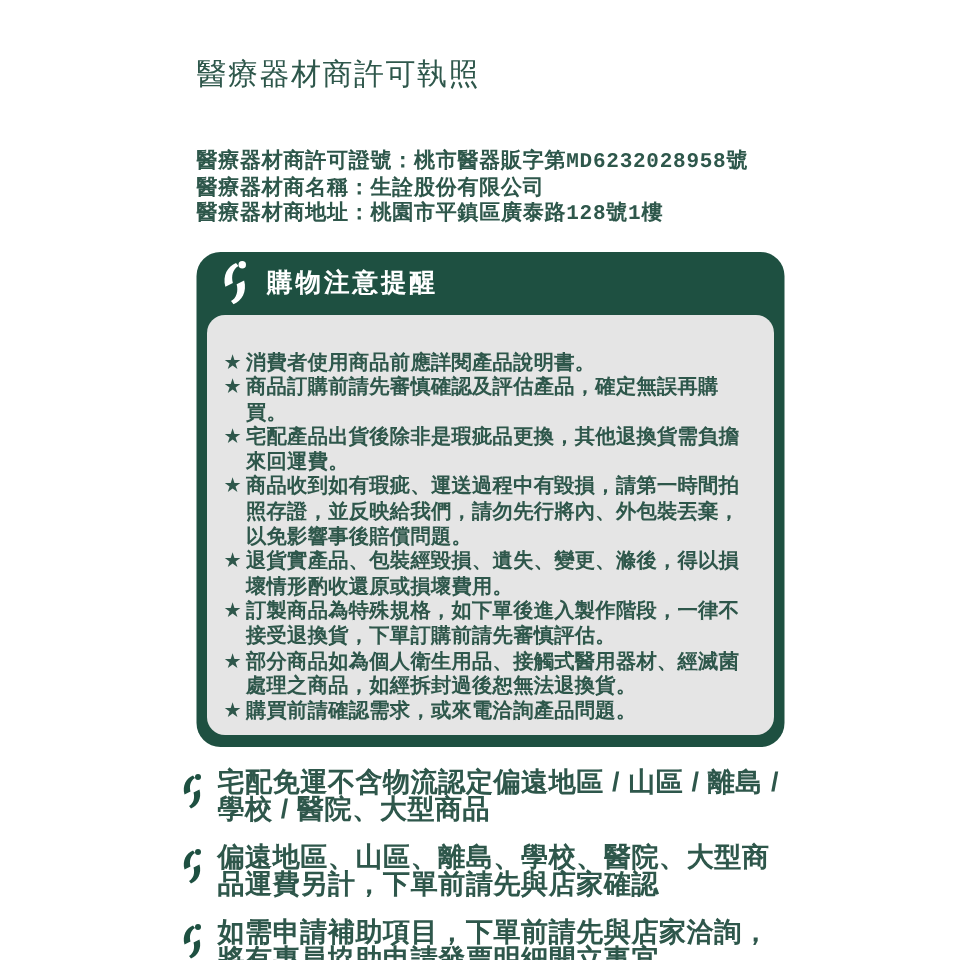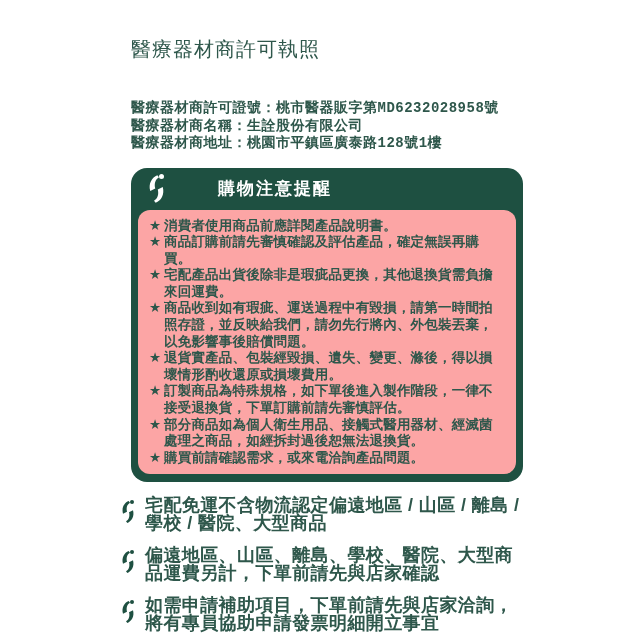--- a/index.html
+++ b/index.html
@@ -7,25 +7,25 @@
   body { font-family:"Liberation Sans","DejaVu Sans",sans-serif; color:#2E574B; }
 
   .page { position:absolute; left:131px; top:36px; width:392px; }
 
   .doc-title { font-size:20px; font-weight:normal; color:#2E574B; letter-spacing:1px; }
 
   .license-block { margin-top:37px;font-family:Liberation Mono, monospace; }
   .license-line { font-size:14px; line-height:17.5px; font-weight:600; color:#2E574B; letter-spacing:0.5px; }
 
   .notice-card { margin-top:15px; background:#1E5041; border-radius:16px; padding:0 7px 8px 7px; }
-  .notice-header { height:42px; display:flex; align-items:center; padding-left:6px;gap:40px; }
+  .notice-header { height:42px; display:flex; align-items:center; padding-left:6px; }
   .notice-header .brand-icon { width:25px; height:32px; color:#ffffff; flex:0 0 auto; }
   .notice-title { color:#ffffff; font-size:17px; font-weight:bold; margin-left:9px; letter-spacing:2px; }
 
-  .notice-body { background:#fca5a5; border-radius:12px; padding:8px 10px 8px 11px; min-height:234px; }
+  .notice-body { background:#e5e5e5; border-radius:12px; padding:24px 10px 8px 11px; min-height:234px; }
   .notice-list { list-style:none; }
   .notice-list li { font-size:13.5px; line-height:16.6px; font-weight:600; color:#2E574B;
                     padding-left:15px; text-indent:-15px; letter-spacing:0.2px; }
   .notice-list .star { display:inline-block; width:15px; text-indent:0; }
 
   .footer-notes { margin-left:-13px; margin-top:13px; }
   .note { display:flex; align-items:flex-start; margin-top:14px; }
   .note .brand-icon { width:20px; height:26px; color:#1E5041; flex:0 0 auto; margin-top:3px; }
   .note-text { margin-left:7px; font-size:18px; line-height:18px; font-weight:600; color:#2E574B; letter-spacing:0.4px; }
 </style>

